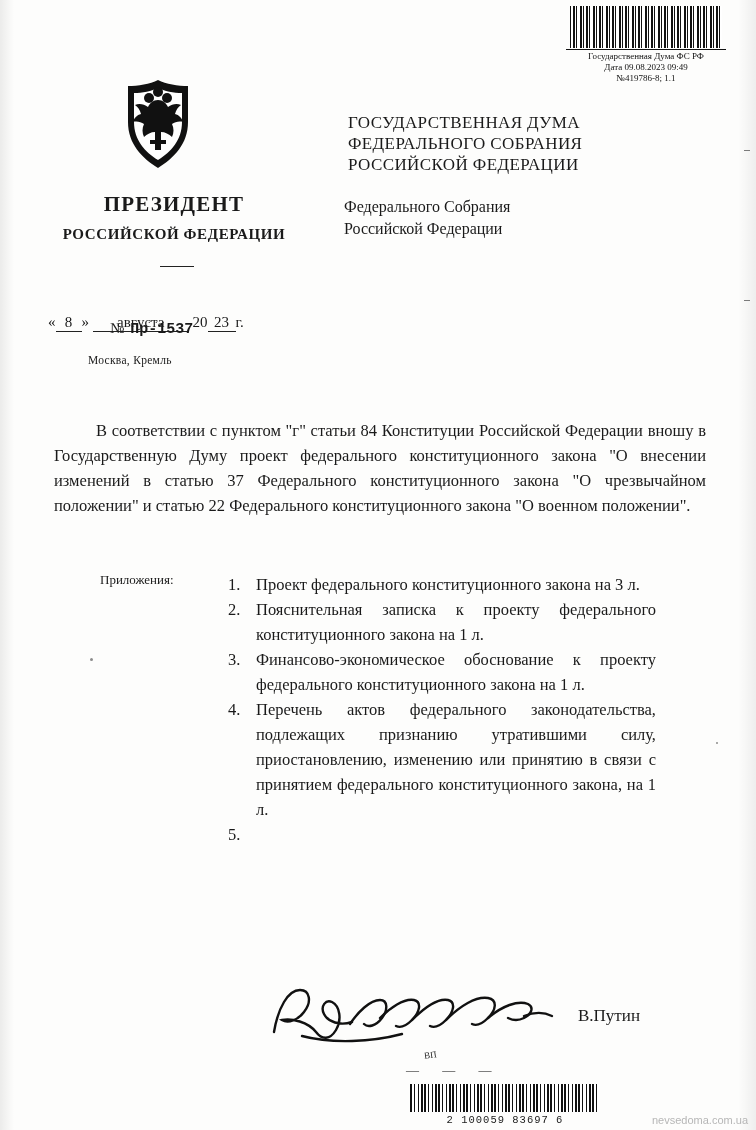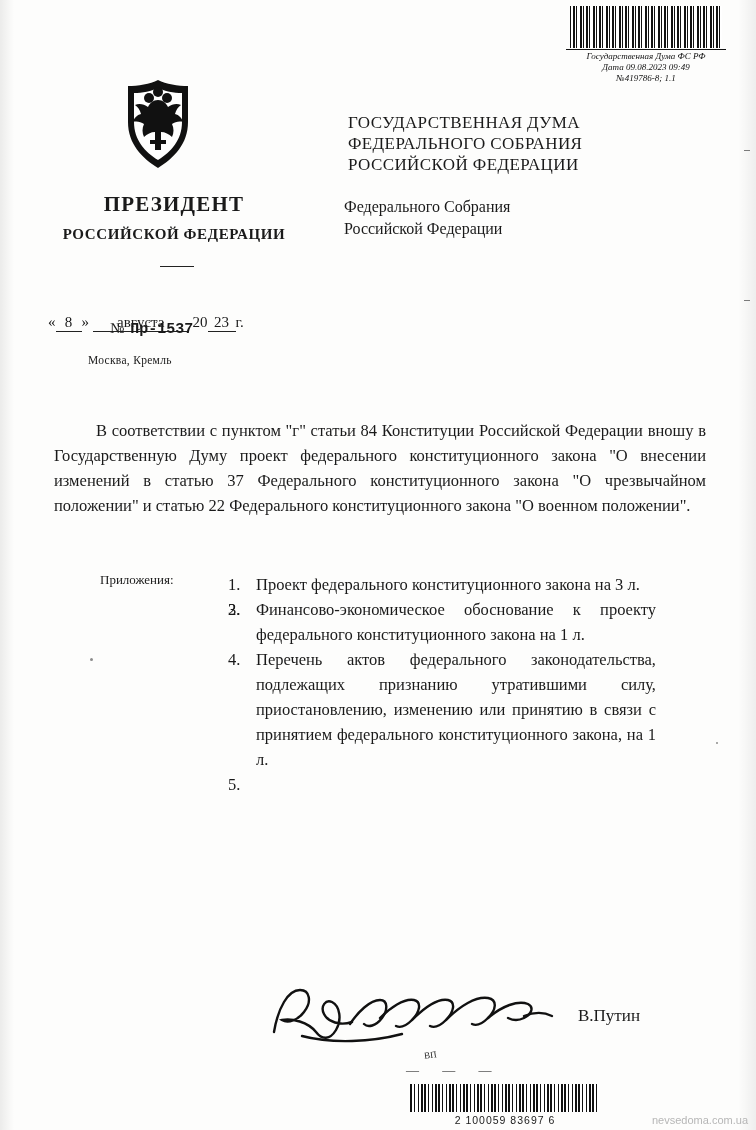--- a/index.html
+++ b/index.html
@@ -40,21 +40,20 @@
     background: #7a7a7a;
   }
 
   
   .duma-stamp {
     position: absolute;
     left: 566px;
     top: 6px;
     width: 160px;
     text-align: center;
-    font-style: italic;
   }
   .barcode {
     height: 42px;
     width: 152px;
     margin: 0 auto;
     background-image: repeating-linear-gradient(
       to right,
       #111 0px, #111 1px, #fff 1px, #fff 3px,
       #111 3px, #111 5px, #fff 5px, #fff 6px,
       #111 6px, #111 7px, #fff 7px, #fff 10px,
@@ -280,21 +279,21 @@
     width: 190px;
     background-image: repeating-linear-gradient(
       to right,
       #111 0px, #111 2px, #fff 2px, #fff 4px,
       #111 4px, #111 5px, #fff 5px, #fff 8px,
       #111 8px, #111 9px, #fff 9px, #fff 11px,
       #111 11px, #111 13px, #fff 13px, #fff 14px
     );
   }
   .barcode-bottom .digits {
-    font-family: Liberation Sans, sans-serif;
+    font-family: Liberation Mono, monospace;
     font-size: 10.5px;
     letter-spacing: 1px;
     margin-top: 2px;
   }
 
   .watermark {
     position: absolute;
     right: 8px;
     bottom: 4px;
     font-family: "Liberation Sans", sans-serif;
@@ -372,20 +371,21 @@
   <div class="body-text">В соответствии с пунктом "г" статьи 84 Конституции Российской Федерации вношу в Государственную Думу проект федерального конституционного закона "О внесении изменений в статью 37 Федерального конституционного закона "О чрезвычайном положении" и статью 22 Федерального конституционного закона "О военном положении".</div>
 
   <div class="attach-label">Приложения:</div>
   <ul class="attach-list">
     <li>
       <span class="n">1.</span>
       <span>Проект федерального конституционного закона на 3 л.</span>
     </li>
     <li>
       <span class="n">2.</span>
+      <span>Пояснительная записка к проекту федерального конституционного закона на 1 л.</span>
     </li>
     <li>
       <span class="n">3.</span>
       <span>Финансово-экономическое обоснование к проекту федерального конституционного закона на 1 л.</span>
     </li>
     <li>
       <span class="n">4.</span>
       <span>Перечень актов федерального законодательства, подлежащих признанию утратившими силу, приостановлению, изменению или принятию в связи с принятием федерального конституционного закона, на 1 л.</span>
     </li>
     <li>

